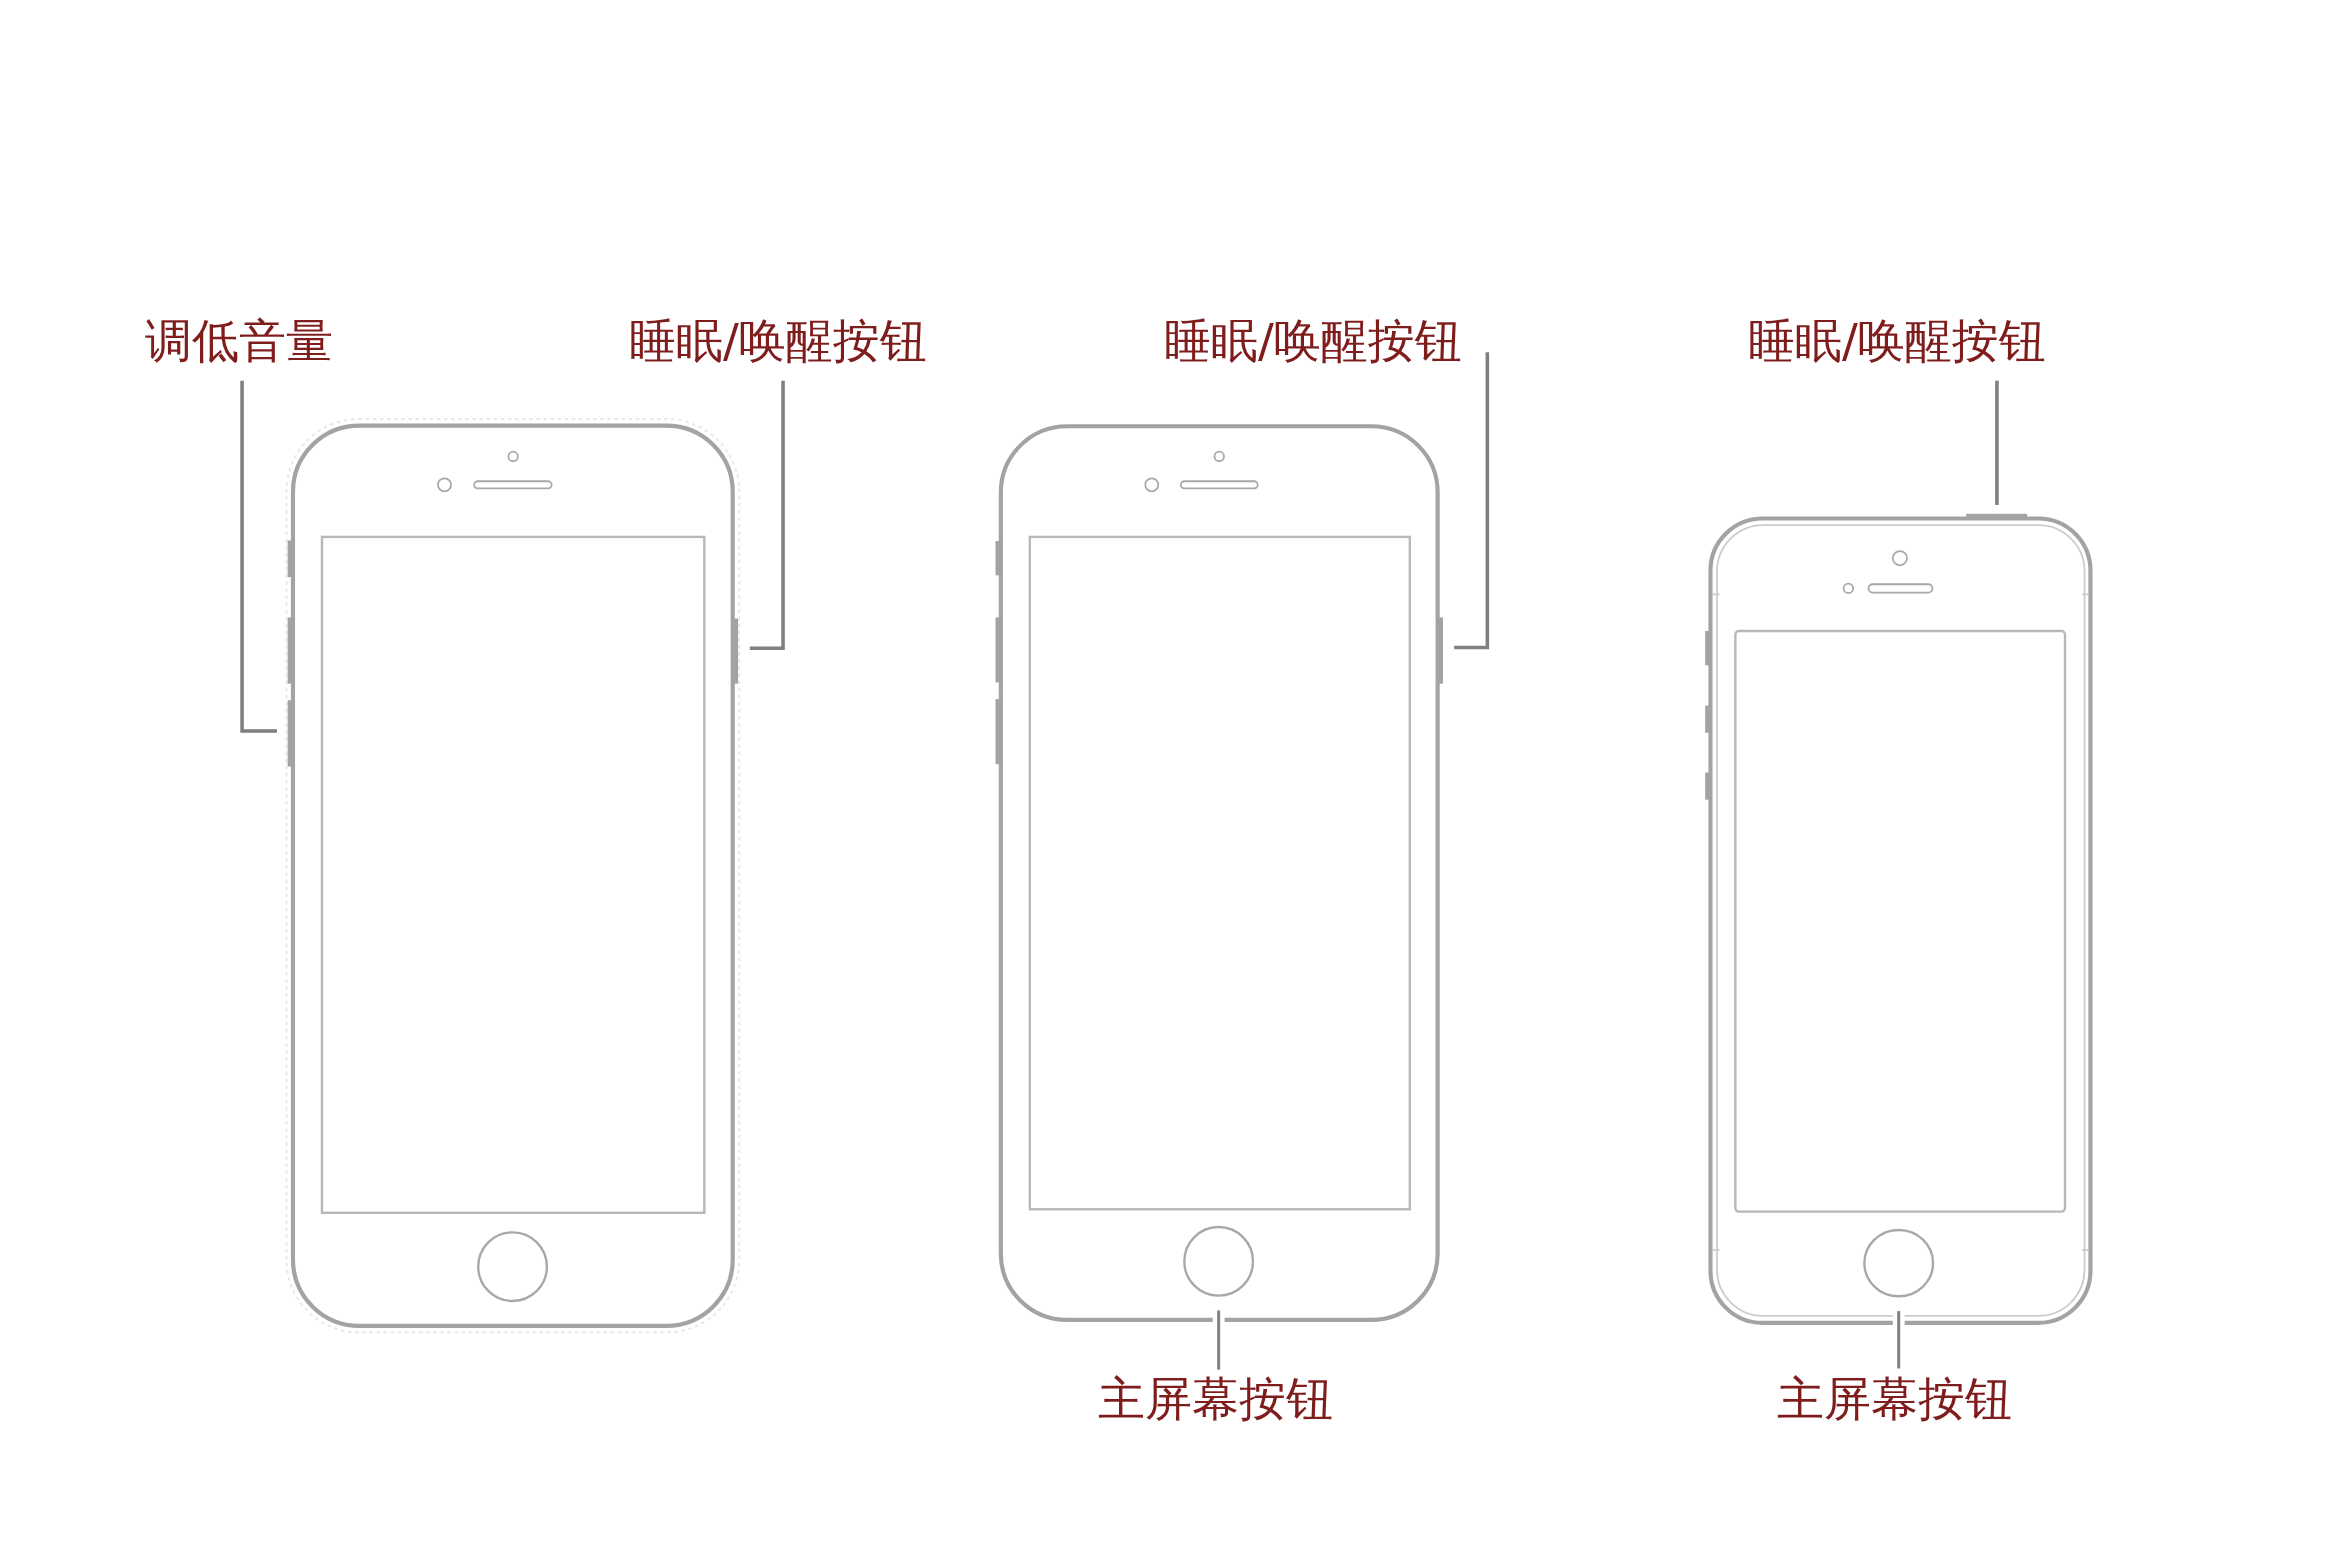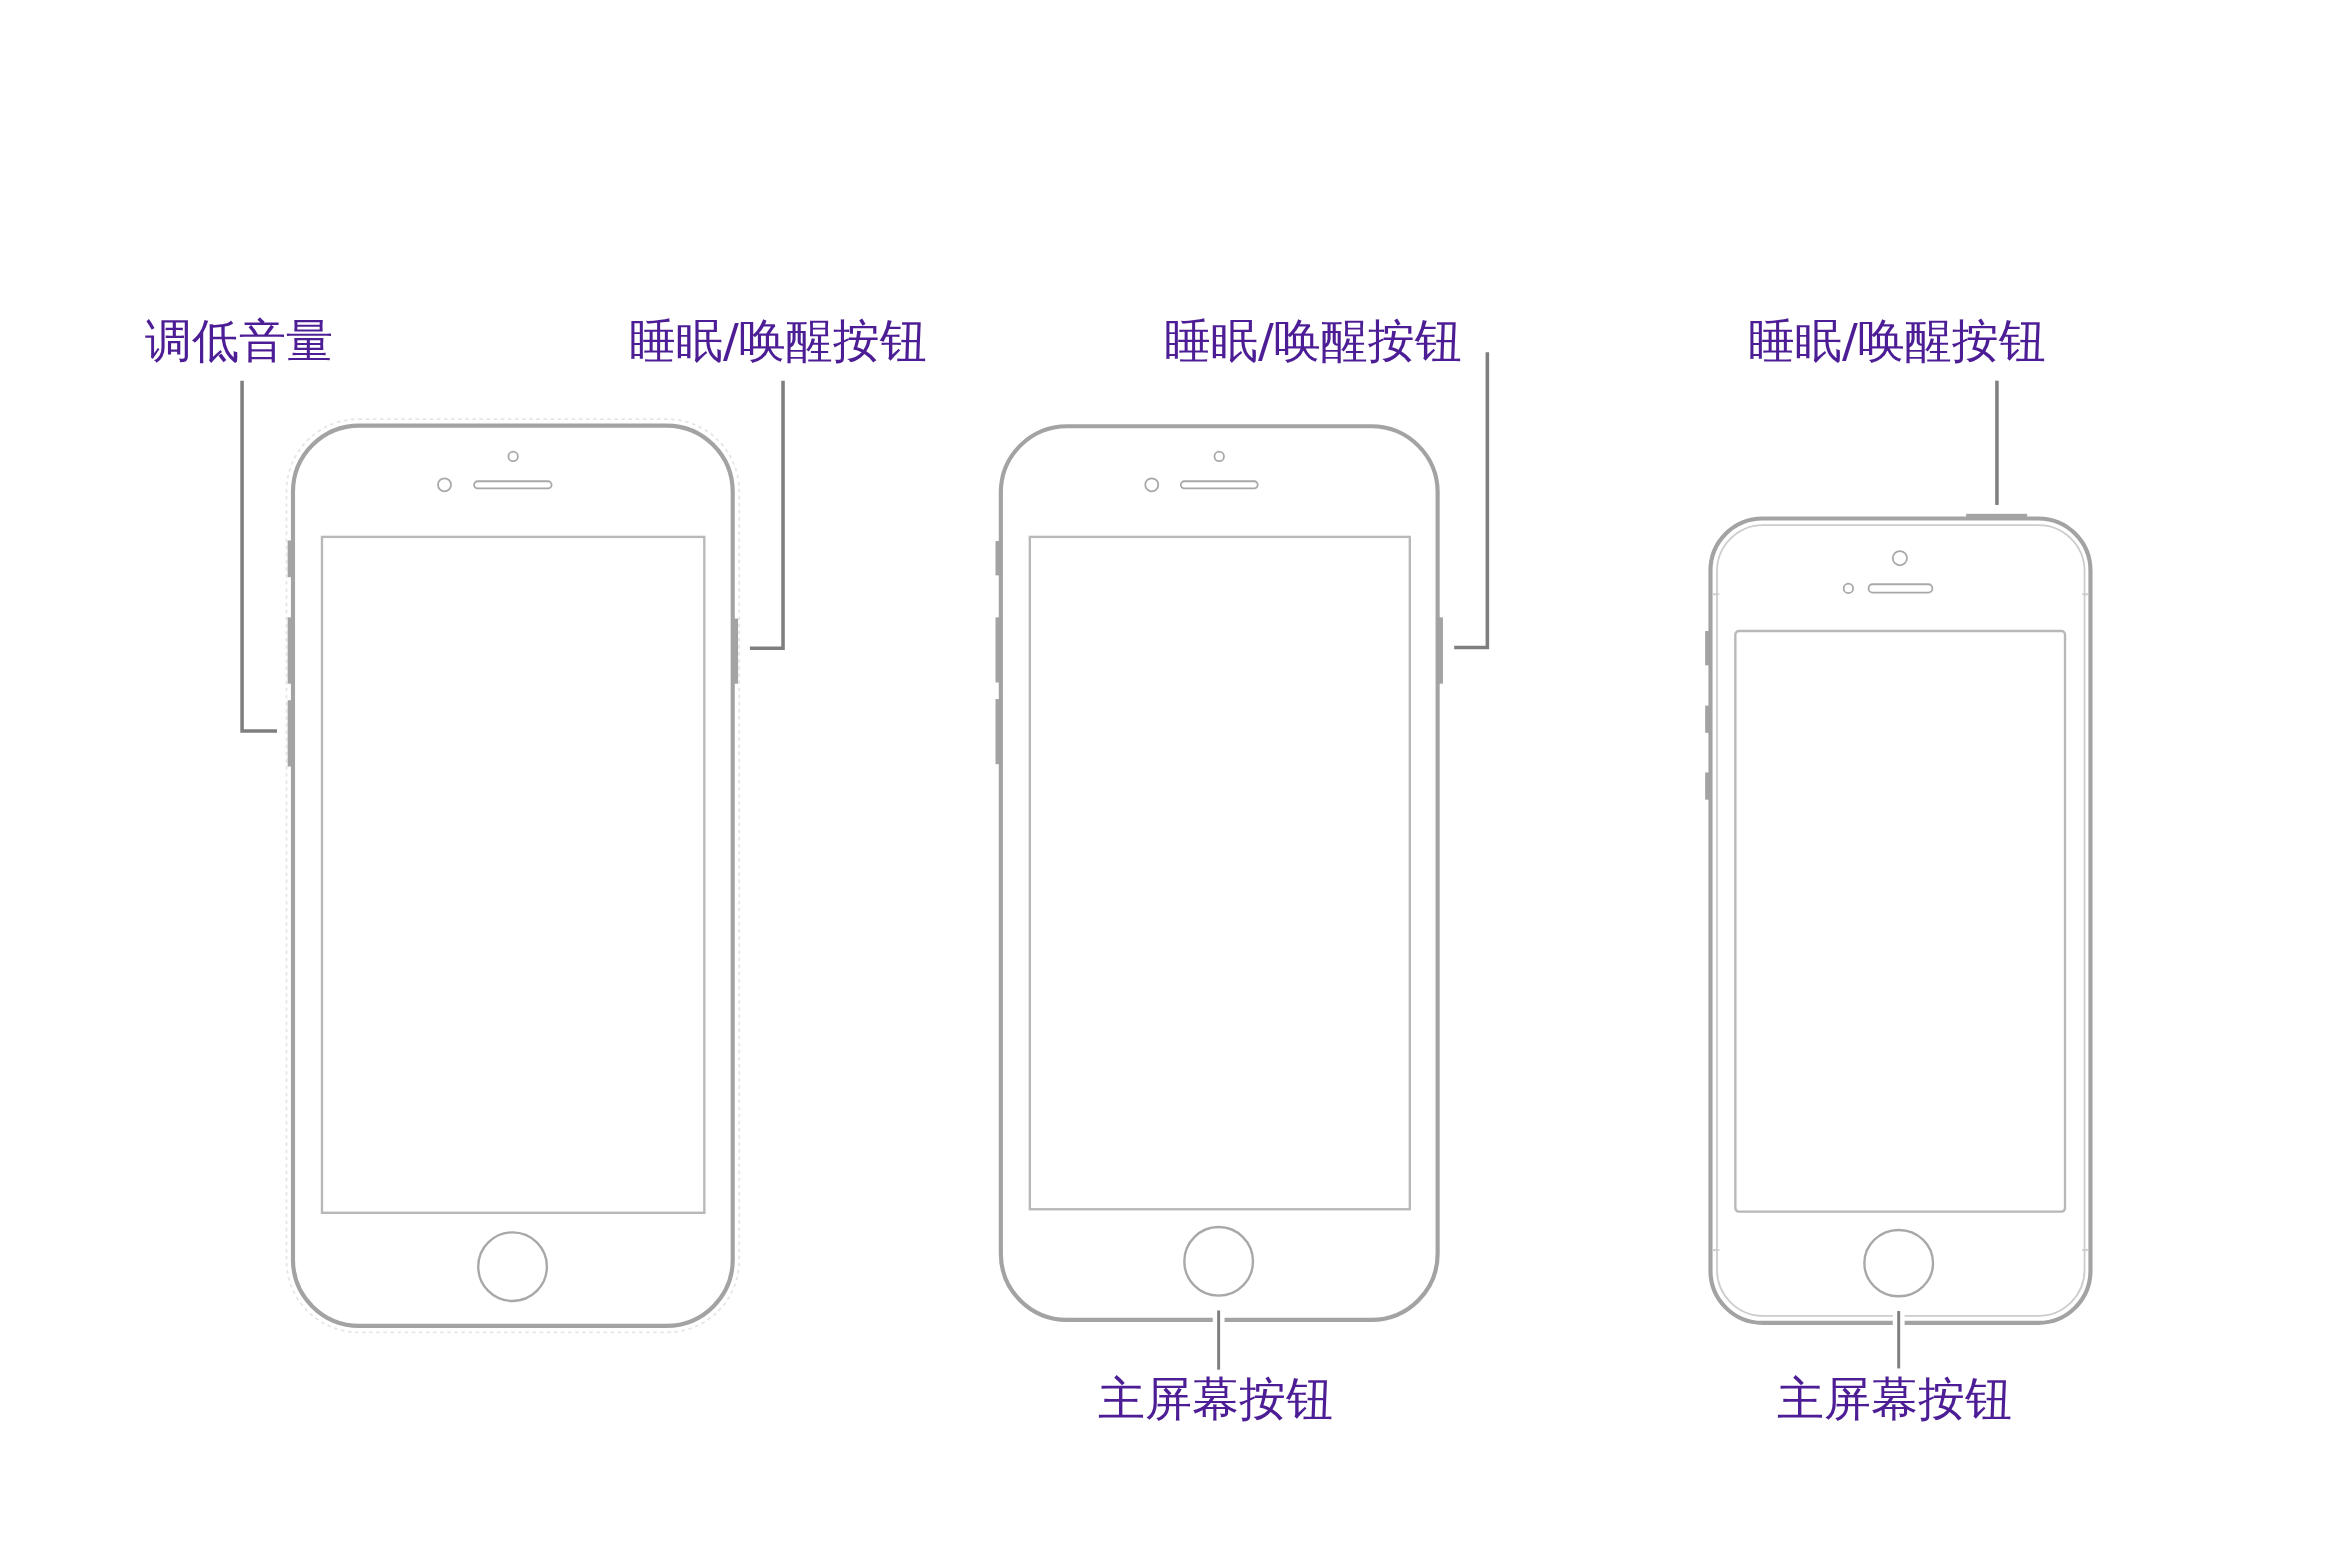--- a/index.html
+++ b/index.html
@@ -1,21 +1,21 @@
 <!DOCTYPE html>
 <html style="font-size:9.5px"><head>
   <meta charset="utf-8">
   <style>
     html, body { margin: 0; padding: 0; background: #ffffff; }
     body { width: 2342px; height: 1568px; position: relative; overflow: hidden; font-family: "DejaVu Sans", "Liberation Sans", sans-serif; }
     #stage { position: absolute; left: 0; top: 0; width: 2342px; height: 1568px; }
     svg.art { position: absolute; left: 0; top: 0; }
     .label {
       position: absolute;
-      color: #4c1d95;
+      color: #7f1d1d;
       font-size: 47px;
       line-height: 47px;
       white-space: nowrap;
       letter-spacing: 0px;
       font-family: "DejaVu Sans", "Liberation Sans", sans-serif;
     }
   </style>
 </head>
 <body>
 

